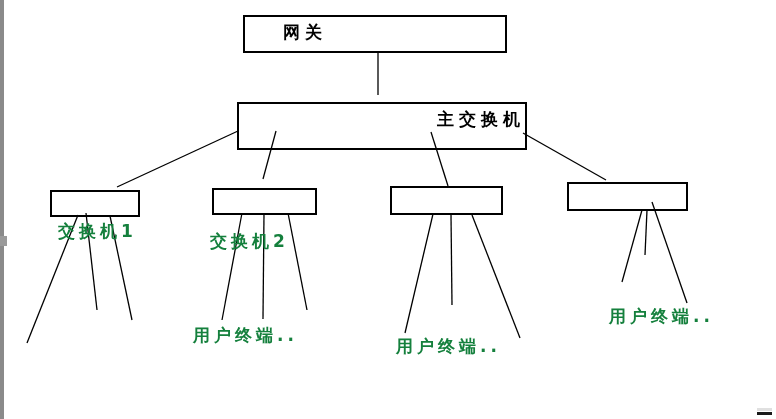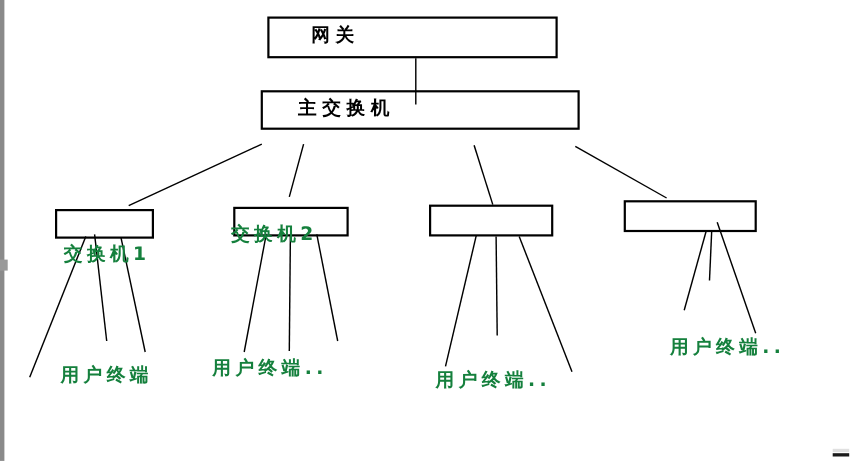--- a/index.html
+++ b/index.html
@@ -33,21 +33,21 @@
     stroke: #000000;
     stroke-width: 1.3;
   }
   .node-box {
     position: absolute;
     box-sizing: border-box;
     border: 2px solid #000000;
     background: transparent;
   }
   .gw-box   { left: 243px; top: 15px;  width: 264px; height: 38px; }
-  .main-box { left: 237px; top: 82px;  width: 290px; height: 36px; }
+  .main-box { left: 237px; top: 102px;  width: 290px; height: 48px; text-align: right; }
   .sw1-box  { left: 50px;  top: 190px; width: 90px;  height: 27px; }
   .sw2-box  { left: 212px; top: 188px; width: 105px; height: 27px; }
   .sw3-box  { left: 390px; top: 186px; width: 113px; height: 29px; }
   .sw4-box  { left: 567px; top: 182px; width: 121px; height: 29px; }
   .lbl {
     position: absolute;
     color: #15803d;
     font-weight: bold;
     font-size: 17px;
     letter-spacing: 4px;
@@ -59,21 +59,21 @@
     font-weight: bold;
     font-size: 17px;
     letter-spacing: 5px;
     color: #000000;
     white-space: nowrap;
     line-height: 1;
   }
   .gw-box .in-box-lbl   { margin: 7px 0 0 38px; }
   .main-box .in-box-lbl { margin: 7px 0 0 32px; }
   .sw1-lbl { left: 58px;  top: 223px; }
-  .sw2-lbl { left: 210px; top: 205px; }
+  .sw2-lbl { left: 210px; top: 233px; }
   .sw3-lbl { left: 381px; top: 220px; }
   .sw4-lbl { left: 567px; top: 217px; }
   .t1-lbl  { left: 55px;  top: 333px; }
   .t2-lbl  { left: 193px; top: 327px; }
   .t3-lbl  { left: 396px; top: 338px; }
   .t4-lbl  { left: 609px; top: 308px; }
   .br-dots {
     position: absolute;
     left: 757px; top: 408px;
     width: 15px; height: 3px;
@@ -123,21 +123,20 @@
   </div>
 
   <div class="node-box sw1-box"></div>
   <div class="node-box sw2-box"></div>
   <div class="node-box sw3-box"></div>
   <div class="node-box sw4-box"></div>
 
   <div class="lbl sw1-lbl">交换机1</div>
   <div class="lbl sw2-lbl">交换机2</div>
 
-  <div class="lbl t1-lbl">用户终端</div>
   <div class="lbl t2-lbl">用户终端..</div>
   <div class="lbl t3-lbl">用户终端..</div>
   <div class="lbl t4-lbl">用户终端..</div>
 
   <div class="br-dots"></div>
   <div class="br-dash"></div>
 
 </div>
 
 </body></html>

